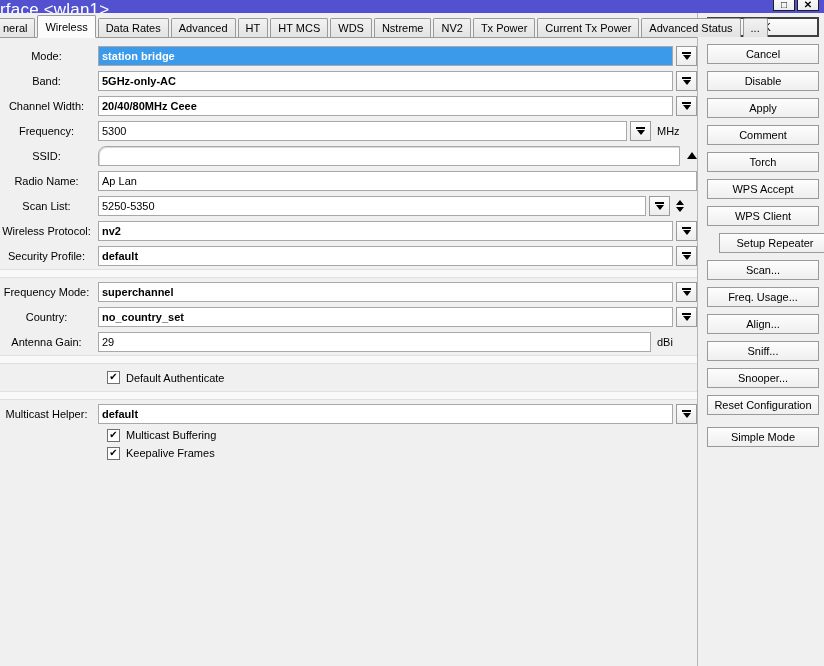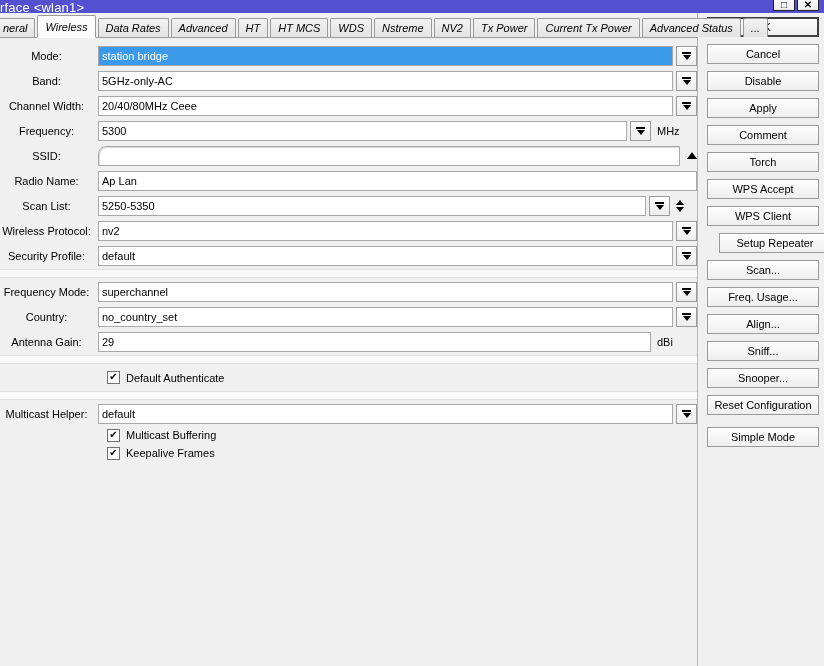--- a/index.html
+++ b/index.html
@@ -9,21 +9,21 @@
     font-size:11px; color:#000;
     background:#f0f0f0; overflow:hidden;
   }
   .window { width:824px; height:666px; position:relative; background:#f0f0f0; }
 
   
   .titlebar {
     height:13px; background:#5351cf; position:relative; overflow:hidden;
   }
   .titlebar .title {
-    position:absolute; left:0; top:0; color:#fff; font-size:13px;
+    position:absolute; left:0; top:0; color:#fff; font-size:17px;
     white-space:nowrap; letter-spacing:0.2px;
   }
   .winbtn {
     position:absolute; top:-6px; width:22px; height:17px;
     background:linear-gradient(#ffffff,#ececec);
     border:1px solid #1e1e1e; color:#000;
     display:flex; align-items:center; justify-content:center;
     font-size:10px; font-weight:bold; line-height:1; padding-top:4px;
   }
   .winbtn.max { right:29px; }
@@ -41,40 +41,40 @@
   .tabbar {
     height:25px; display:flex; align-items:flex-end;
     border-bottom:1px solid #9a9a9a; padding-left:0;
   }
   .tab {
     height:19px; display:flex; align-items:center;
     padding:0 7px; margin-right:2px;
     background:linear-gradient(#f2f2f2,#e3e3e3);
     border:1px solid #9a9a9a; border-bottom:none;
     border-radius:2px 2px 0 0;
-    white-space:nowrap; cursor:default;font-style:italic;
+    white-space:nowrap; cursor:default;
   }
   .tab.partial { padding-left:3px; border-left:none; border-radius:0 2px 0 0; }
   .tab.active {
     height:23px; background:#fcfcfc; margin-bottom:-1px;
     border-bottom:1px solid #fcfcfc; z-index:2; position:relative;
   }
 
   
   .form { padding-top:5px; }
   .row { display:flex; align-items:center; height:25px; }
   .row.cb-row { height:18px; }
   .row.cb-row.first { height:25px; }
   .lbl { width:98px; flex:none; text-align:center; padding-right:5px; white-space:nowrap; }
   .inp {
     height:20px; border:1px solid #a8a8a8; background:#fff;
     font-family:"Liberation Sans", sans-serif; font-size:11px;
     padding:0 3px; color:#000; outline:none;
   }
-  .inp.w-std   { width:679px; }
+  .inp.w-std   { width:679px;font-weight:bold; }
   .inp.w-freq  { width:529px; }
   .inp.w-radio { width:650px; }
   .inp.w-scan  { width:548px; }
   .inp.w-gain  { width:553px; }
   .inp.selected { background:#3b9ae9; color:#fff; }
   .inp.ssid { border-top-left-radius:8px; box-shadow:inset 1px 1px 0 #d9d9d9; }
   .suffix { margin-left:6px; white-space:nowrap; }
 
   .combo-btn {
     width:21px; height:20px; margin-left:3px; flex:none;

